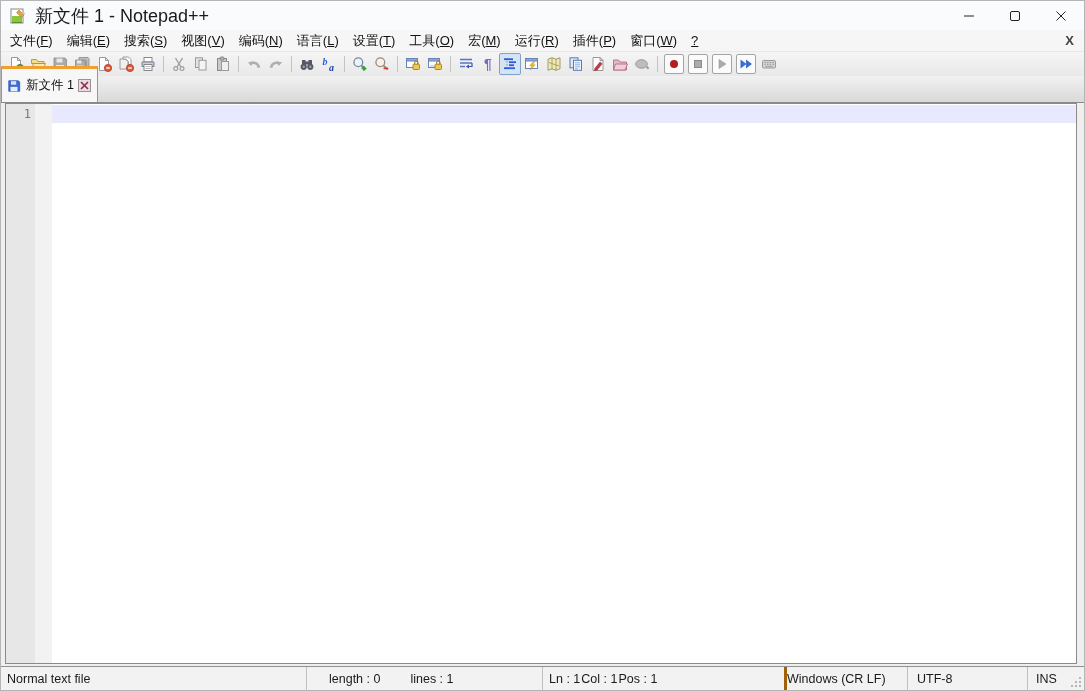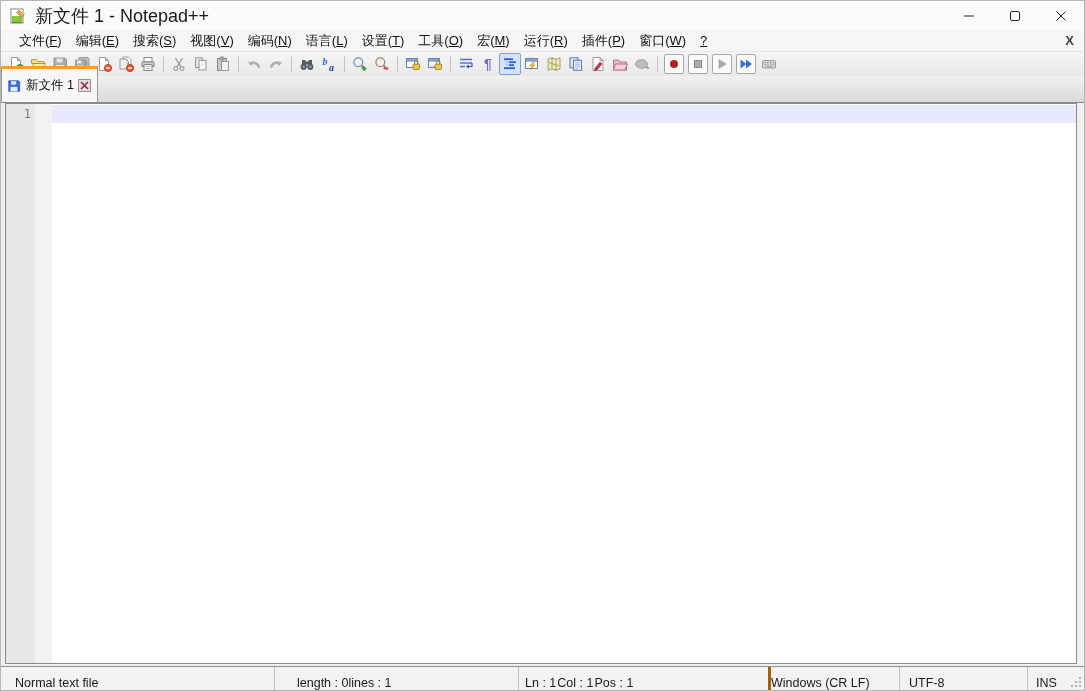--- a/index.html
+++ b/index.html
@@ -8,21 +8,21 @@
   .window { width:1085px; height:691px; display:flex; flex-direction:column; border:1px solid #B5B5B5; background:#F0F0F0; }
 
   
   .titlebar { height:29px; background:#FAFBFC; display:flex; align-items:center; flex:none; }
   .app-icon { width:18px; height:18px; margin-left:8px; flex:none; }
   .title-text { margin-left:8px; font-size:18px; color:#1a1a1a; }
   .tb-spacer { flex:1; }
   .wc { width:46px; height:29px; display:flex; align-items:center; justify-content:center; }
 
   
-  .menubar { height:21px; background:#F6F6F6; display:flex; align-items:center; flex:none; padding-left:11px; }
+  .menubar { height:21px; background:#F6F6F6; display:flex; align-items:center; flex:none; padding-left:2px; }
   .menu-item { padding:2px 7px; color:#111; font-size:13px; cursor:default; }
   .menu-item u { text-decoration:underline; }
   .menu-close { margin-left:auto; margin-right:6px; color:#444; font-size:13px; font-weight:bold; padding:0 4px; }
 
   
   .toolbar { height:25px; background:linear-gradient(#F5F5F5,#E9E9E9); display:flex; align-items:center; padding-left:4px; flex:none; border-top:1px solid #E8E8E8; }
   .tb { width:22px; height:22px; display:flex; align-items:center; justify-content:center; border:1px solid transparent; border-radius:2px; flex:none; }
   .tb svg { width:16px; height:16px; display:block; }
   .tb.active { background:#D5E4F5; border-color:#7DA2CE; }
   .tb.boxed { width:20px; height:20px; border:1px solid #A5A5A5; background:#FBFBFB; margin:0 2px; }
@@ -40,23 +40,23 @@
   .main { flex:1; background:#EFEFEF; padding:0 7px 2px 4px; min-height:0; }
   .editor { height:100%; border:1px solid #8A8A8A; background:#fff; display:flex; }
   .ln-margin { width:29px; background:#E7E7E7; color:#7A7A7A; font-family:"DejaVu Sans Mono","Liberation Mono",monospace; font-size:12px; text-align:right; padding:1px 4px 0 0; }
   .ln-margin div { height:18px; line-height:18px; }
   .fold-margin { width:17px; background:#F2F2F2; }
   .text-area { flex:1; position:relative; }
   .cur-line { position:absolute; left:0; right:0; top:1px; height:18px; background:#E8E8FF; }
 
   
   .statusbar { height:24px; background:#F2F2F2; border-top:1px solid #909090; display:flex; align-items:stretch; font-size:12.5px; color:#1a1a1a; flex:none; }
-  .sb-sec { display:flex; align-items:flex-end;margin-left:8px; }
+  .sb-sec { display:flex; align-items:center; }
   .sb-1 { flex:1; padding-left:6px; }
-  .sb-2 { width:236px; border-left:1px solid #C0C0C0; padding-left:22px; gap:0; }
+  .sb-2 { width:236px; border-left:1px solid #C0C0C0; padding-left:22px; gap:30px; }
   .sb-3 { width:242px; border-left:1px solid #C0C0C0; padding-left:6px; gap:1px; }
   .sb-4 { width:123px; border-left:3px solid #a16207; }
   .sb-5 { width:120px; border-left:1px solid #C0C0C0; padding-left:9px; }
   .sb-6 { width:57px; border-left:1px solid #C0C0C0; padding-left:8px; position:relative; }
   .grip { position:absolute; right:2px; bottom:2px; }
 </style>
 </head>
 <body>
 
 <div class="window">

